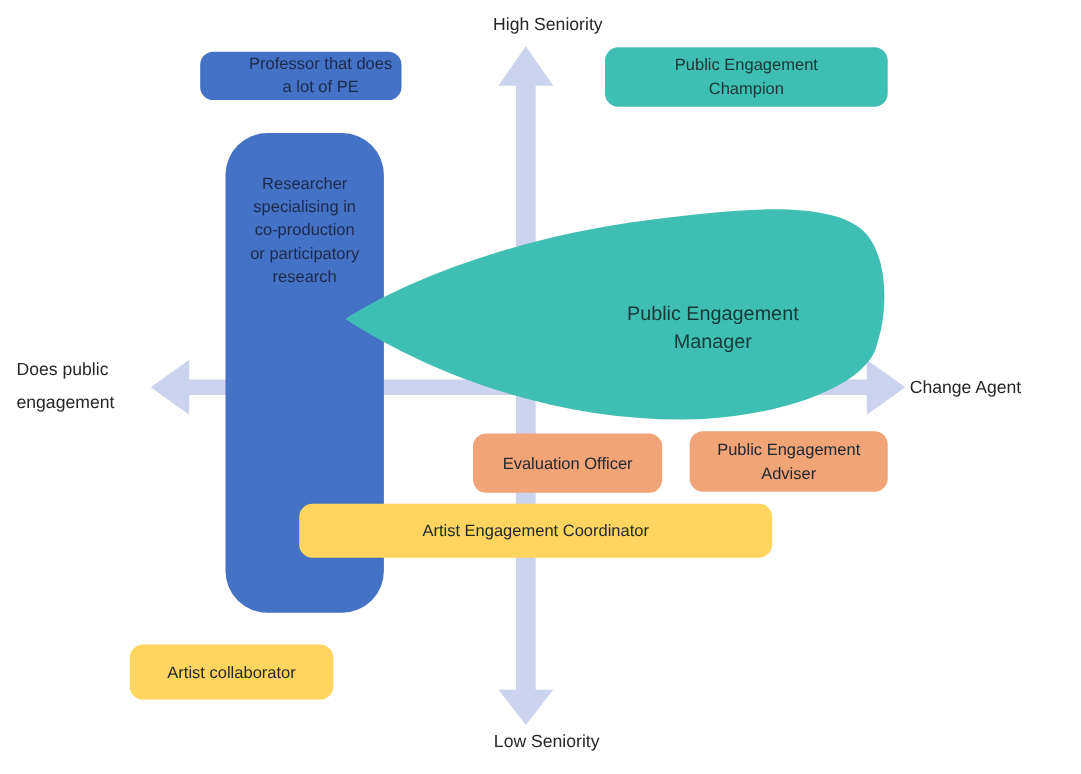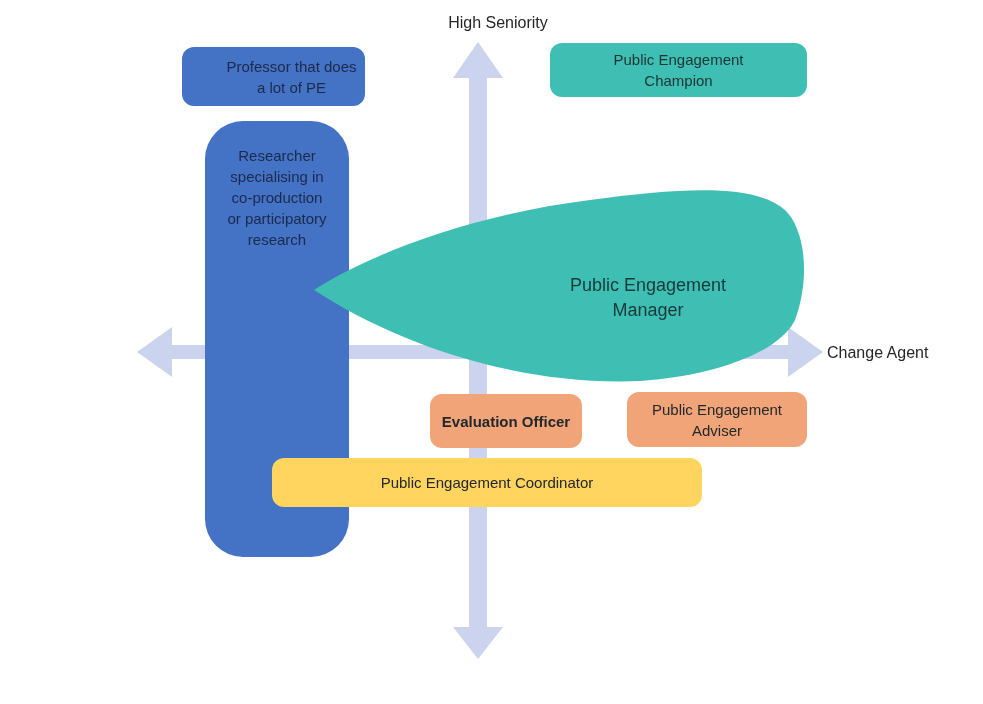--- a/index.html
+++ b/index.html
@@ -34,27 +34,27 @@
     border-radius: 12px;
     font-size: 15px;
     line-height: 21px;
     z-index: 4;
   }
   .node.blue   { background: #4472C4; color: #1B2A4D; }
   .node.teal   { background: #3FBFB3; color: #1D3434; }
   .node.orange { background: #F0A478; color: #23282C; }
   .node.yellow { background: #FFD45F; color: #23282C; }
 
-  .professor   { left: 182px; top: 47px;  width: 183px; height: 59px;  z-index: 4; padding-left: 36px; }
+  .professor   { left: 182px; top: 47px;  width: 183px; height: 44px;  z-index: 4; padding-left: 36px; }
   .researcher  { left: 205px; top: 121px; width: 144px; height: 436px;
-                 border-radius: 38px; align-items: flex-start; padding-top: 24px;
+                 border-radius: 38px; align-items: flex-start; padding-top: 36px;
                  z-index: 2; }
   .champion    { left: 550px; top: 43px;  width: 257px; height: 54px; }
   .head-pe     { left: 703px; top: 107px; width: 219px; height: 53px; }
-  .evaluation  { left: 430px; top: 394px; width: 152px; height: 54px; font-weight: bold; }
+  .evaluation  { left: 430px; top: 394px; width: 172px; height: 54px; }
   .adviser     { left: 627px; top: 392px; width: 180px; height: 55px; }
   .coordinator { left: 272px; top: 458px; width: 430px; height: 49px; }
   .freelance   { left: 118px; top: 524px; width: 185px; height: 52px; }
   .artist      { left: 118px; top: 586px; width: 185px; height: 50px; }
 
   .manager-label {
     position: absolute;
     left: 528px; top: 272px; width: 240px; height: 52px;
     display: flex; align-items: center; justify-content: center;
     text-align: center; white-space: pre-line;
@@ -118,19 +118,25 @@
 
   <div class="node orange evaluation">
     <span>Evaluation Officer</span>
   </div>
   <div class="node orange adviser">
     <span>Public Engagement
 Adviser</span>
   </div>
 
   <div class="node yellow coordinator">
-    <span>Public Engagement Coordinator</span>
+    <span>Artist Engagement Coordinator</span>
+  </div>
+  <div class="node yellow artist">
+    <span>Artist collaborator</span>
   </div>
 
   <div class="axis-label axis-top">High Seniority</div>
+  <div class="axis-label axis-bottom">Low Seniority</div>
+  <div class="axis-label axis-left">Does public
+engagement</div>
   <div class="axis-label axis-right">Change Agent</div>
 
 </div>
 
 </body></html>

